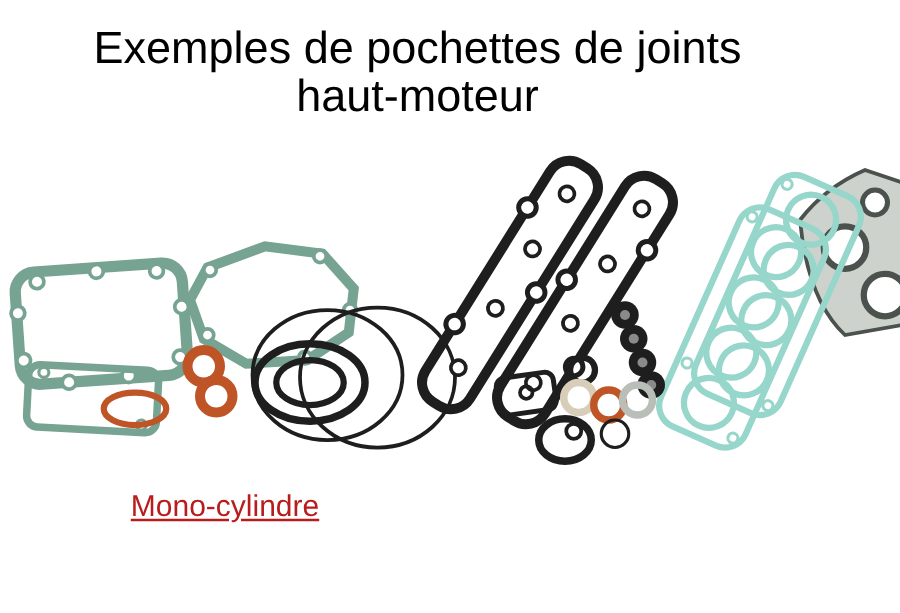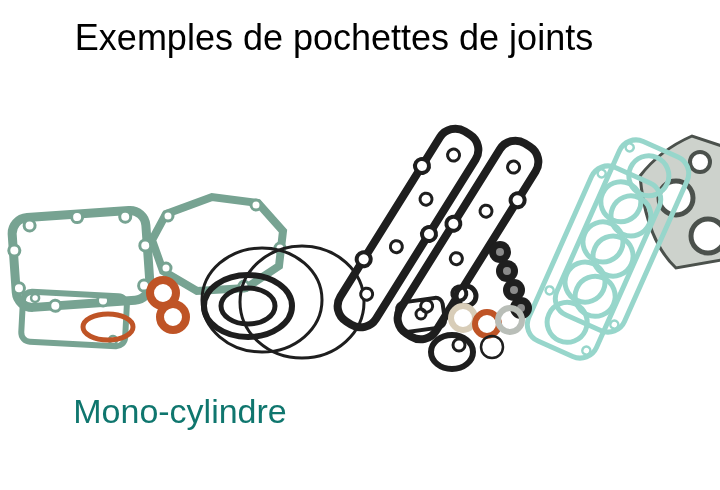--- a/index.html
+++ b/index.html
@@ -6,32 +6,33 @@
   body{
     width:720px;height:490px;overflow:hidden;position:relative;
     background:#ffffff;color:#000;
     font-family:"Liberation Sans", sans-serif;
   }
   .page{position:relative;width:720px;height:490px;background:#fff;}
   .title{
     position:absolute;top:18px;left:0;width:668px;
     text-align:center;font-size:36px;line-height:39px;color:#000;
   }
-  .caption{position:absolute;font-size:34px;color:#0f766e;white-space:nowrap;}
+  .caption{position:absolute;font-size:24px;color:#b91c1c;white-space:nowrap;text-decoration:underline;}
   .caption-mono{top:392px;left:40px;width:280px;text-align:center;}
   .caption-multi{top:400px;left:372px;width:322px;text-align:center;}
   svg.art{position:absolute;top:0;left:0;}
 </style>
 </head>
 <body>
 
 <div class="page">
 
   <header class="title">
     <div>Exemples de pochettes de joints</div>
+    <div>haut-moteur</div>
   </header>
 
   <svg class="art" width="720" height="490" viewBox="0 0 720 490">
 
     <g>
 
       <g fill="none" stroke="#77a392">
 
         <g transform="rotate(-4 80 258)">
           <rect x="14" y="214" width="134" height="90" rx="16" stroke-width="9"></rect>

